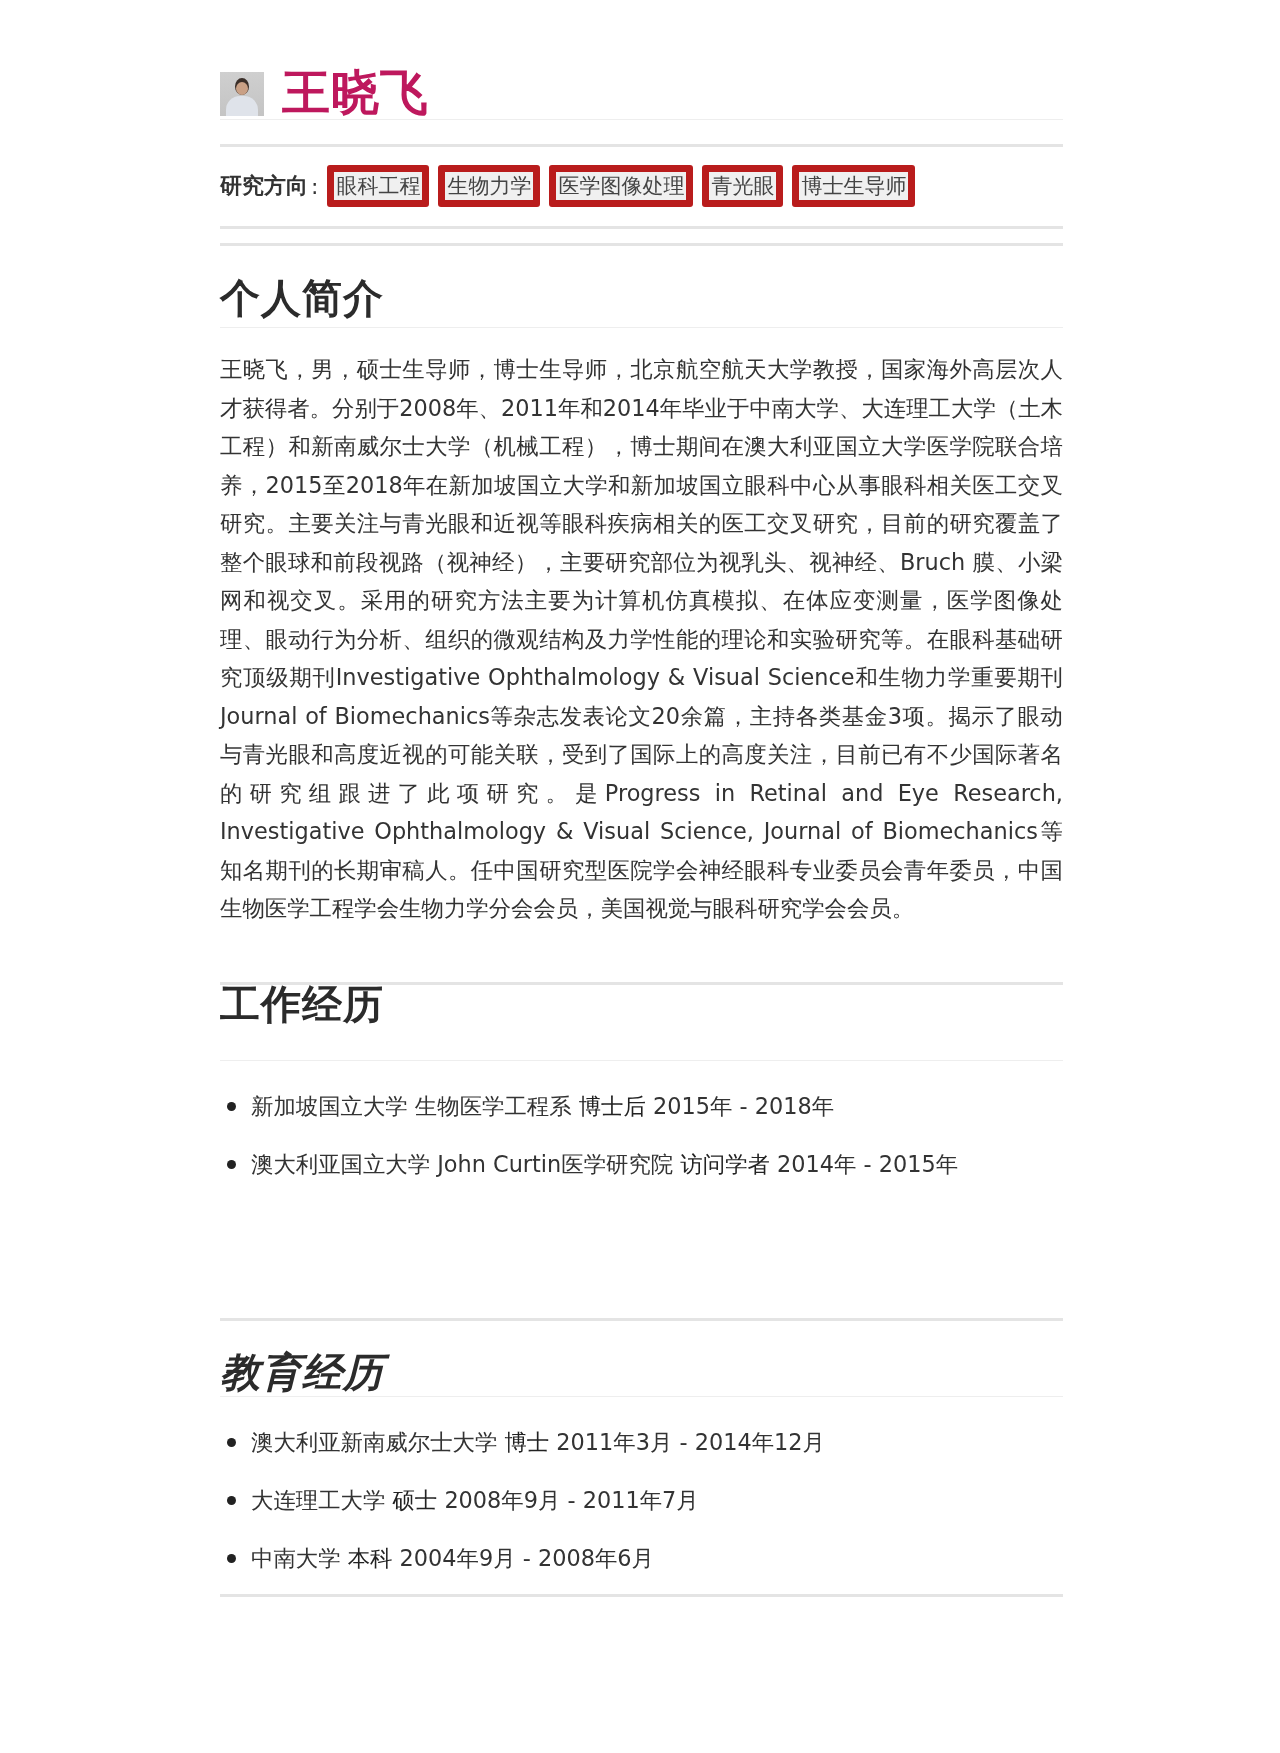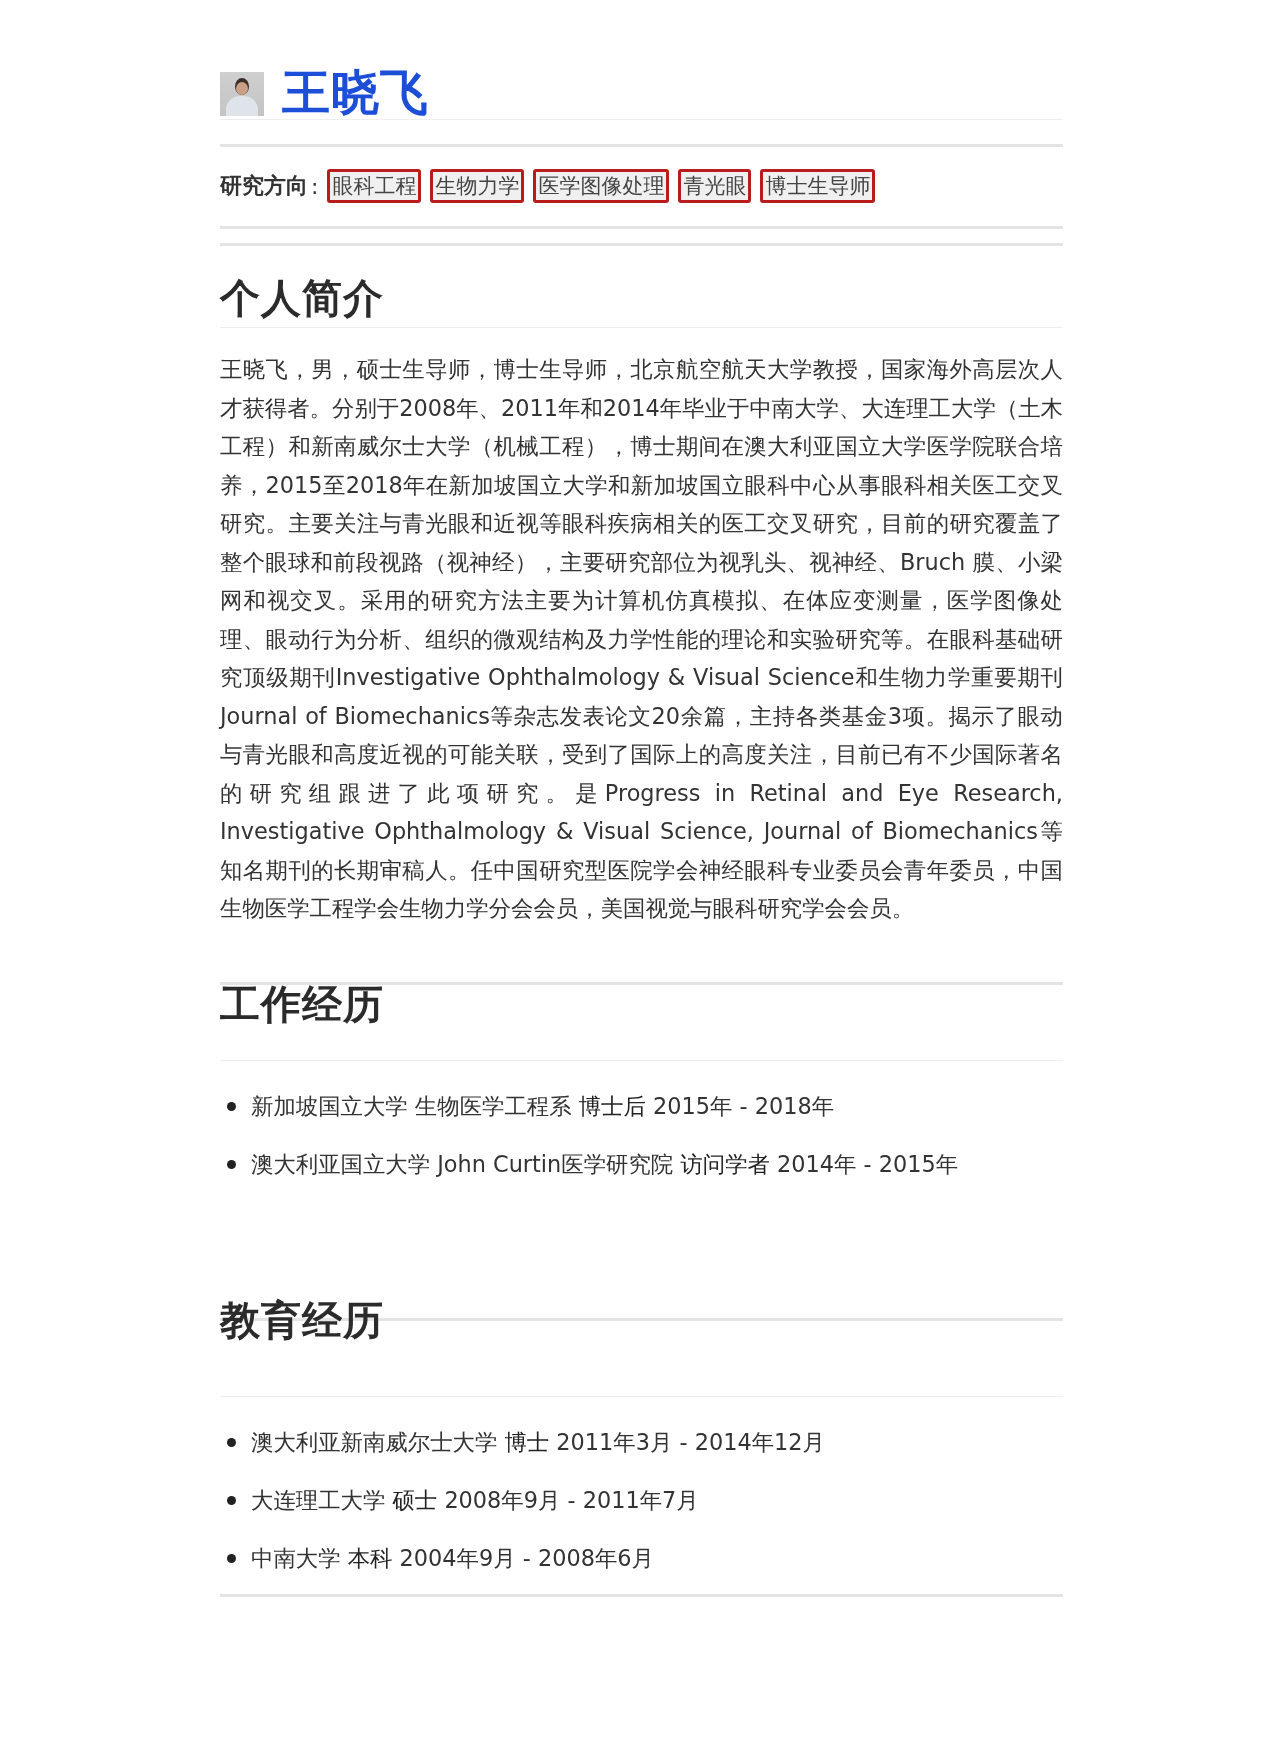--- a/index.html
+++ b/index.html
@@ -14,26 +14,26 @@
 
     .title-row { position: absolute; left: 0; top: 66px; height: 52px; display: flex; align-items: flex-end; }
     .avatar {
       width: 44px; height: 44px; margin-right: 18px; margin-bottom: 2px;
       background: linear-gradient(180deg, #cfcfcf 0%, #c4c4c4 100%);
       position: relative; overflow: hidden;
     }
     .avatar .head { position: absolute; left: 15px; top: 6px; width: 14px; height: 17px; border-radius: 50%; background: #3a2e28; }
     .avatar .face { position: absolute; left: 16px; top: 10px; width: 12px; height: 13px; border-radius: 50%; background: #c9a085; }
     .avatar .body { position: absolute; left: 6px; top: 24px; width: 32px; height: 24px; border-radius: 14px 14px 0 0; background: #dfe3ea; }
-    .name { font-size: 48px; font-weight: bold; color: #1d4ed8; line-height: 52px; letter-spacing: 1px; }
+    .name { font-size: 48px; font-weight: bold; color: #be185d; line-height: 52px; letter-spacing: 1px; }
 
     .tags-row { position: absolute; left: 0; top: 170px; height: 32px; display: flex; align-items: center; font-size: 22px; }
     .tags-label { font-weight: bold; color: #333; }
     .tag {
-      background: #f0f0f0; border: 3px solid #b91c1c; border-radius: 3px;
+      background: #f0f0f0; border: 7px solid #b91c1c; border-radius: 3px;
       padding: 0 2px; margin-right: 9px; color: #444; font-size: 21px; line-height: 28px;
     }
 
     h2.section {
       position: absolute; left: 0; margin: 0; font-size: 40px; font-weight: bold;
       color: #2b2b2b; line-height: 48px; letter-spacing: 1px;
     }
 
     .bio {
       position: absolute; left: 0; top: 350px; width: 843px;
@@ -85,21 +85,21 @@
   <div class="hr" style="top:982px;"></div>
 
   <h2 class="section" style="top:980px;">工作经历</h2>
   <div class="hr thin" style="top:1060px;"></div>
   <ul class="list" style="top:1077px;">
     <li><span class="bullet"></span><span>新加坡国立大学 生物医学工程系</span> <b>博士后</b> <span>2015年 - 2018年</span></li>
     <li><span class="bullet"></span><span>澳大利亚国立大学 John Curtin医学研究院</span> <b>访问学者</b> <span>2014年 - 2015年</span></li>
   </ul>
   <div class="hr" style="top:1318px;"></div>
 
-  <h2 class="section" style="top:1296px;">教育经历</h2>
+  <h2 class="section" style="top:1348px;font-style:italic;">教育经历</h2>
   <div class="hr thin" style="top:1396px;"></div>
   <ul class="list" style="top:1413px;">
     <li><span class="bullet"></span><span>澳大利亚新南威尔士大学</span> <b>博士</b> <span>2011年3月 - 2014年12月</span></li>
     <li><span class="bullet"></span><span>大连理工大学</span> <b>硕士</b> <span>2008年9月 - 2011年7月</span></li>
     <li><span class="bullet"></span><span>中南大学</span> <b>本科</b> <span>2004年9月 - 2008年6月</span></li>
   </ul>
   <div class="hr" style="top:1594px;"></div>
 
 </div>
 

